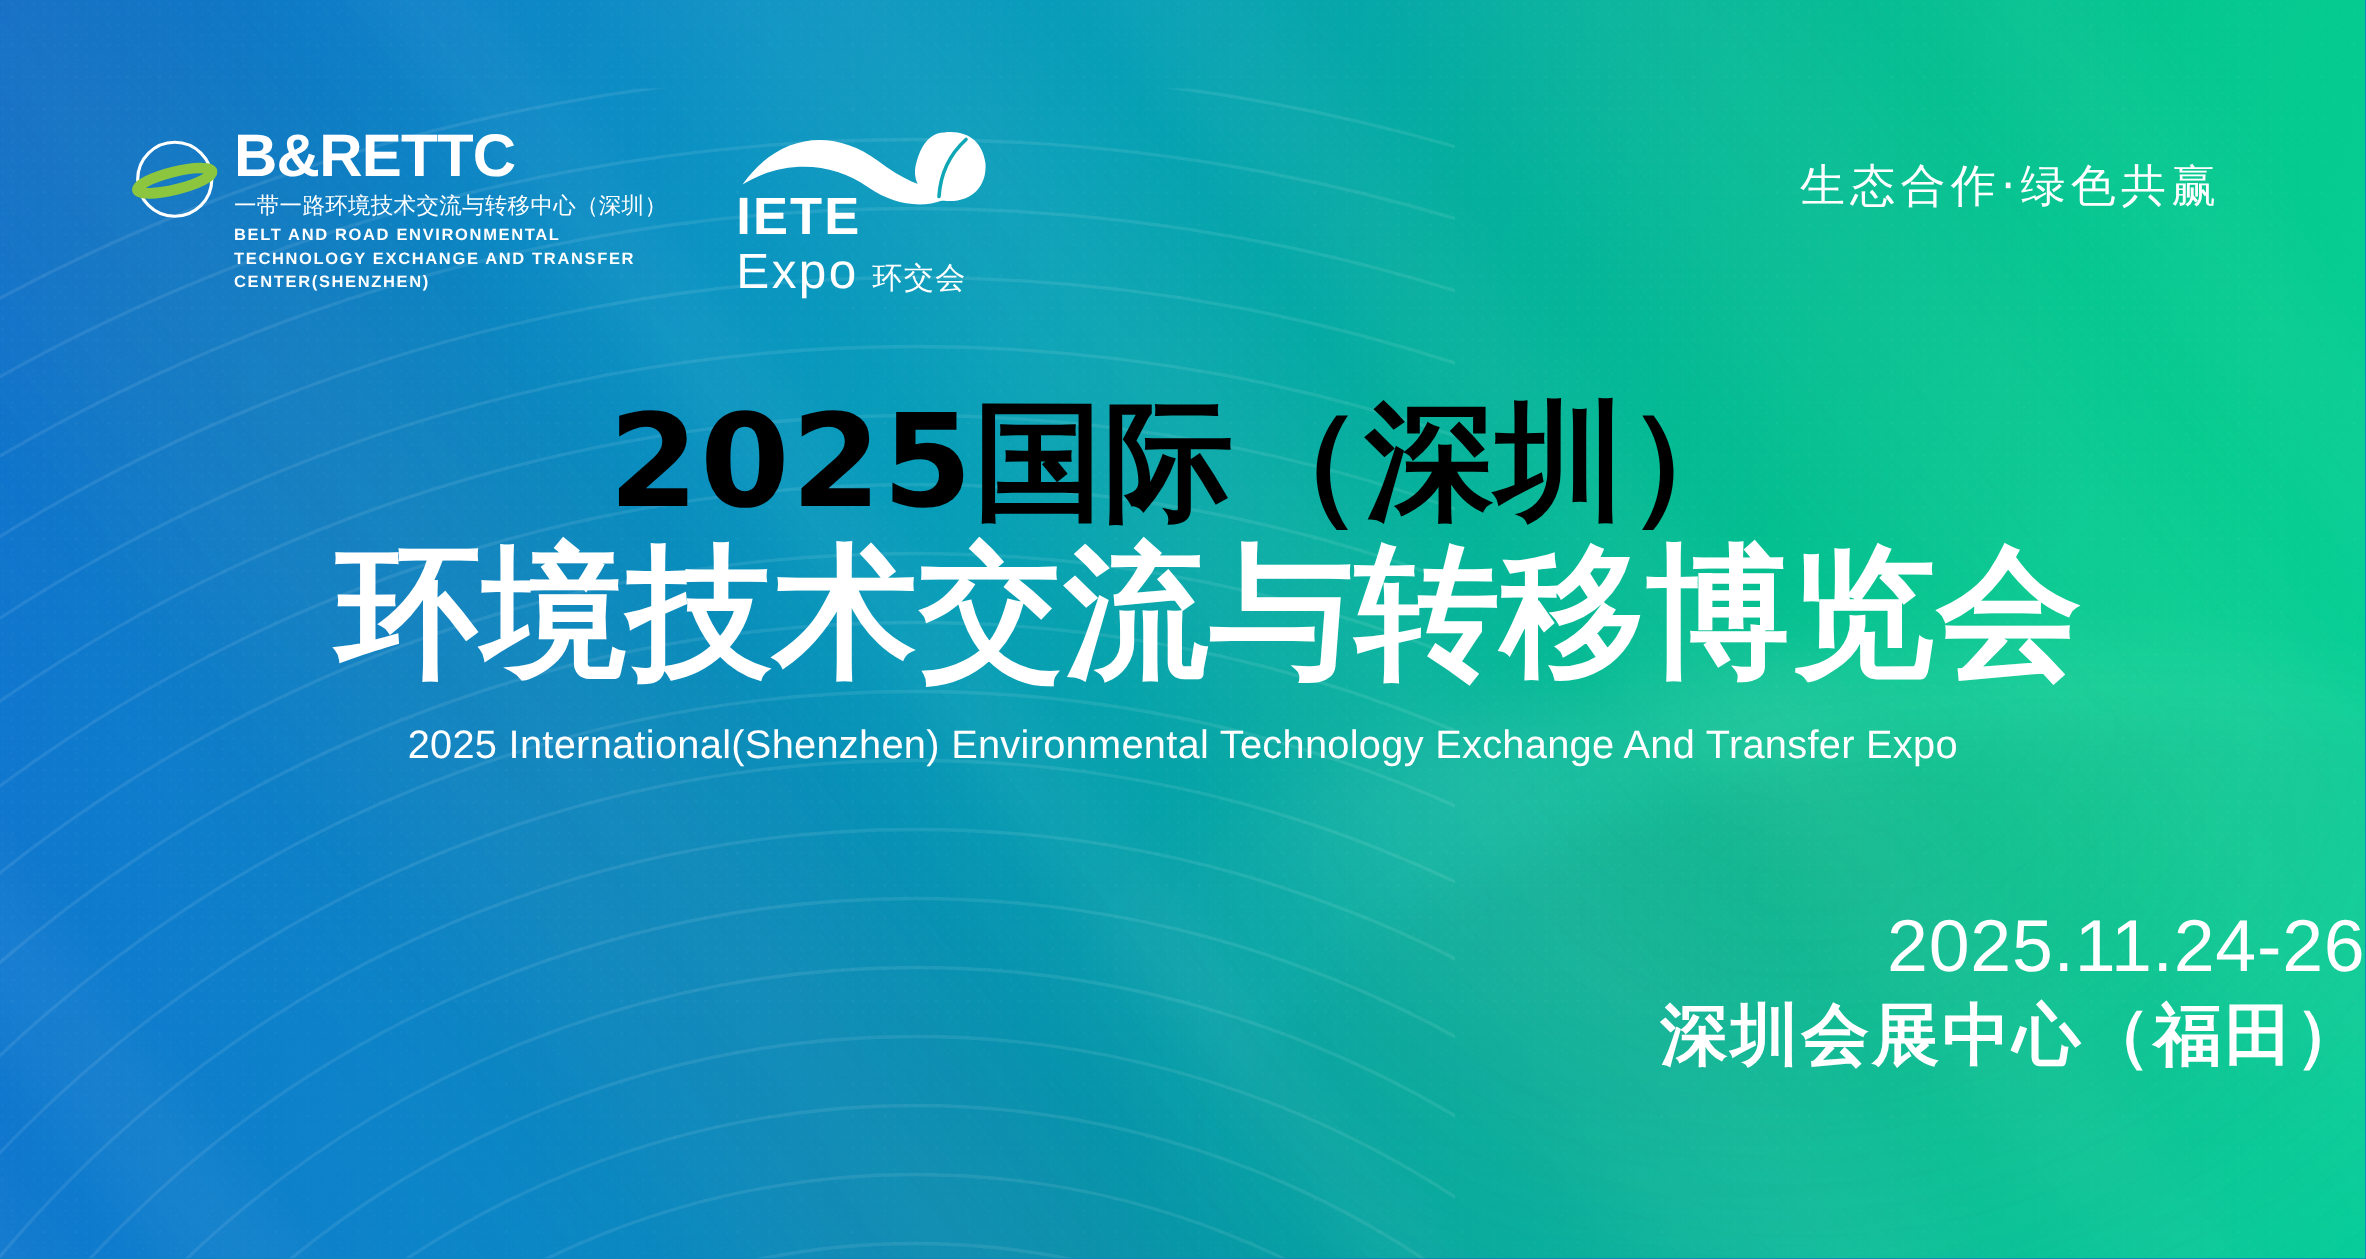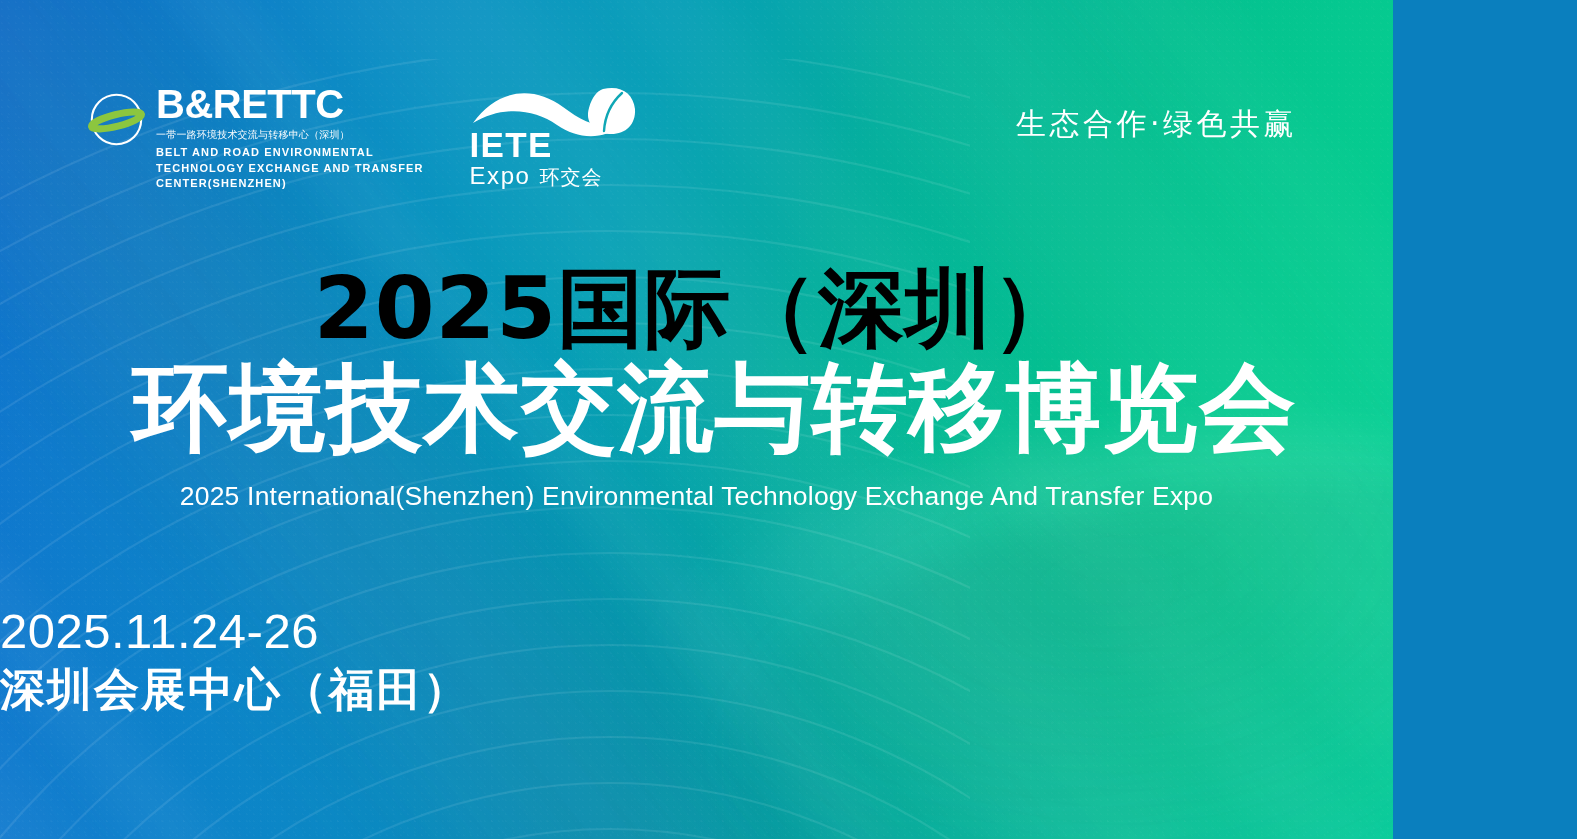--- a/index.html
+++ b/index.html
@@ -7,21 +7,21 @@
   html,body{
     width:1577px; height:839px;
     background:#0a7fbe;
     font-family:"Liberation Sans","DejaVu Sans",sans-serif;
     overflow:hidden;
   }
 
   
   .banner{
     position:relative;
-    width:1393px; height:839px;
+    width:1577px; height:839px;
     overflow:hidden;
     background:#0d8ec4;
   }
 
   
   .bg-base{
     position:absolute; inset:0;
     background:linear-gradient(110deg,
         #1171cf 0%,
         #0f82c9 14%,
@@ -140,21 +140,21 @@
   
   .brettc{ display:flex; align-items:flex-start; gap:11px; }
   .globe{ width:57px; height:57px; margin-top:6px; flex:0 0 auto; }
   .brettc-text{ display:flex; flex-direction:column; }
   .brettc-word{
     color:#fff; font-weight:bold; font-size:40px;
     letter-spacing:-0.5px; line-height:0.98;
     font-family:"Liberation Sans","DejaVu Sans",sans-serif;
   }
   .brettc-cn{
-    color:#fff; font-size:10px; letter-spacing:.2px;
+    color:#fff; font-size:15px; letter-spacing:.2px;
     margin-top:4px; white-space:nowrap;
     font-family:"DejaVu Sans","Liberation Sans",sans-serif;
   }
   .brettc-en{
     color:#fff; font-size:11px; font-weight:bold;
     letter-spacing:1.1px; line-height:1.42; margin-top:3px;
     white-space:nowrap;
   }
 
   
@@ -162,21 +162,21 @@
   .iete-mark{ position:absolute; left:4px; top:-4px; width:166px; height:76px; }
   .iete-words{ position:absolute; left:2px; top:42px; }
   .iete-main{
     color:#fff; font-weight:bold; font-size:35px;
     letter-spacing:1.4px; line-height:1;
   }
   .iete-sub{
     display:flex; align-items:baseline; gap:9px; margin-top:2px;
   }
   .iete-expo{
-    color:#fff; font-size:24px; font-weight:300;
+    color:#fff; font-size:33px; font-weight:300;
     letter-spacing:1.6px; line-height:1;
   }
   .iete-cn{
     color:#fff; font-size:20px; letter-spacing:1px; line-height:1;
     font-family:"DejaVu Sans","Liberation Sans",sans-serif;
   }
 
   
   .tagline{
     position:absolute; right:96px; top:104px;
@@ -206,22 +206,22 @@
     padding-left:36px;
   }
   .subtitle-en{
     color:#fff; font-size:26.5px; font-weight:300;
     letter-spacing:.2px; margin-top:20px;
     white-space:nowrap;
   }
 
   
   .info{
-    position:absolute; left:0; right:0; top:604px;
-    text-align:left;
+    position:absolute; left:16px; right:0; top:604px;
+    text-align:right;
   }
   .date{
     color:#fff; font-size:49px; font-weight:400;
     letter-spacing:.5px; line-height:1.12;
   }
   .venue{
     color:#fff; font-size:45px; font-weight:700;
     letter-spacing:2px; line-height:1.2; margin-top:4px;
     font-family:"DejaVu Sans","Liberation Sans",sans-serif;
   }

